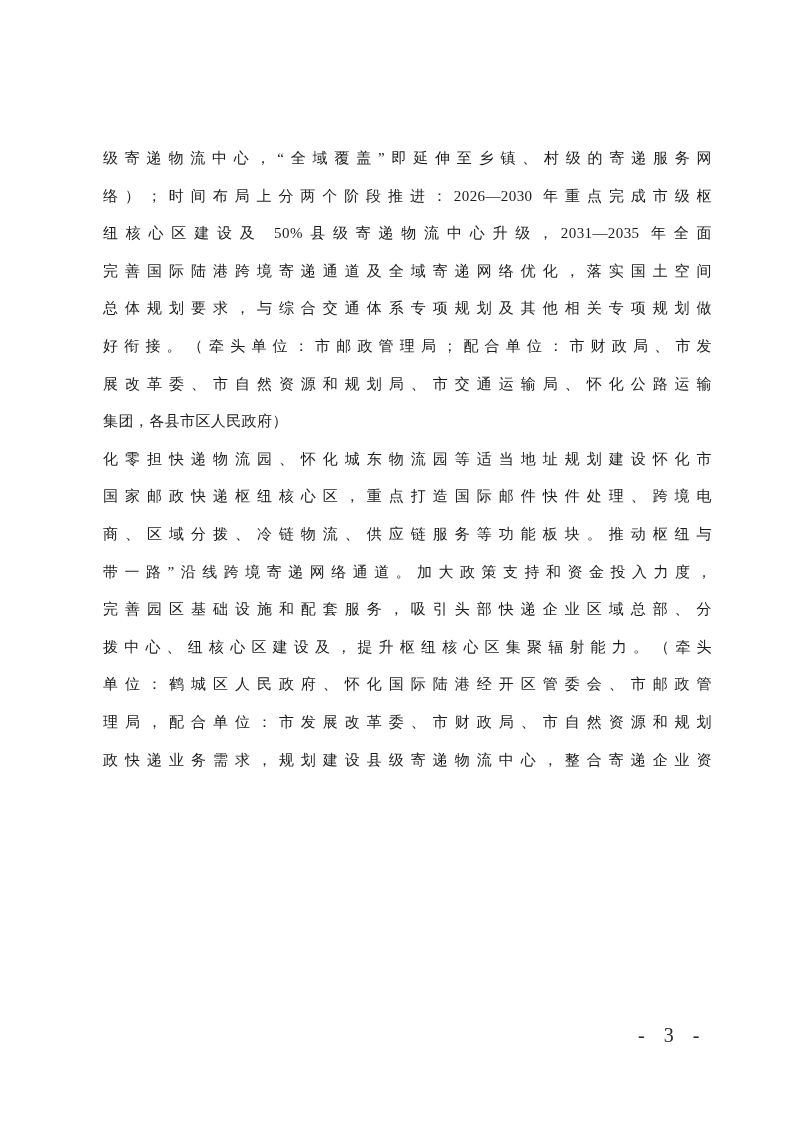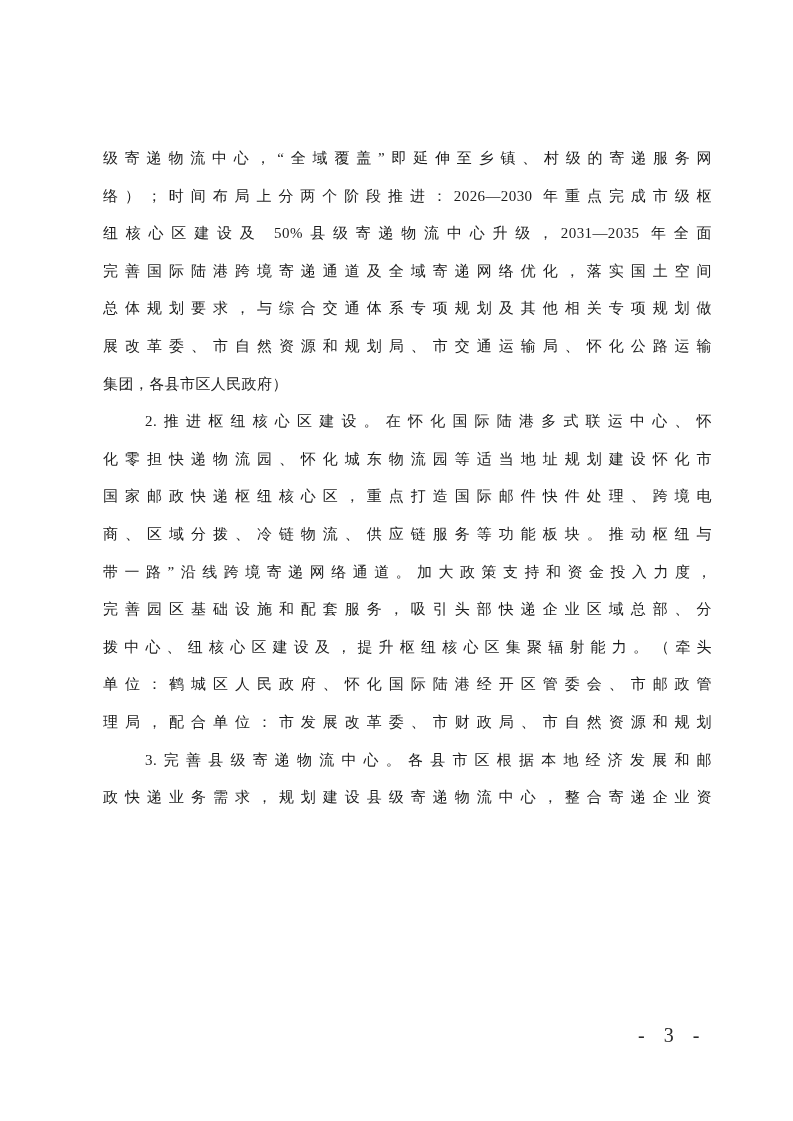--- a/index.html
+++ b/index.html
@@ -56,28 +56,27 @@
 </head>
 <body>
 
 <div class="page">
   <div class="doc-body">
       <div class="line">级寄递物流中心，“全域覆盖”即延伸至乡镇、村级的寄递服务网</div>
       <div class="line">络）；时间布局上分两个阶段推进：2026—2030 年重点完成市级枢</div>
       <div class="line">纽核心区建设及 50%县级寄递物流中心升级，2031—2035 年全面</div>
       <div class="line">完善国际陆港跨境寄递通道及全域寄递网络优化，落实国土空间</div>
       <div class="line">总体规划要求，与综合交通体系专项规划及其他相关专项规划做</div>
+      <div class="line">好衔接。（牵头单位：市邮政管理局；配合单位：市财政局、市发</div>
       <div class="line">展改革委、市自然资源和规划局、市交通运输局、怀化公路运输</div>
       <div class="line last">集团，各县市区人民政府）</div>
-      <div class="line indent">2.推进枢纽核心区建设。在怀化国际陆港多式联运中心、怀</div>
       <div class="line">化零担快递物流园、怀化城东物流园等适当地址规划建设怀化市</div>
       <div class="line">国家邮政快递枢纽核心区，重点打造国际邮件快件处理、跨境电</div>
       <div class="line">商、区域分拨、冷链物流、供应链服务等功能板块。推动枢纽与</div>
       <div class="line">带一路”沿线跨境寄递网络通道。加大政策支持和资金投入力度，</div>
       <div class="line">完善园区基础设施和配套服务，吸引头部快递企业区域总部、分</div>
       <div class="line">拨中心、纽核心区建设及，提升枢纽核心区集聚辐射能力。（牵头</div>
       <div class="line">单位：鹤城区人民政府、怀化国际陆港经开区管委会、市邮政管</div>
       <div class="line">理局，配合单位：市发展改革委、市财政局、市自然资源和规划</div>
-      <div class="line indent">3.完善县级寄递物流中心。各县市区根据本地经济发展和邮</div>
       <div class="line">政快递业务需求，规划建设县级寄递物流中心，整合寄递企业资</div>
     </div>
   <div class="page-num">- 3 -</div>
 </div>
 
 </body></html>

